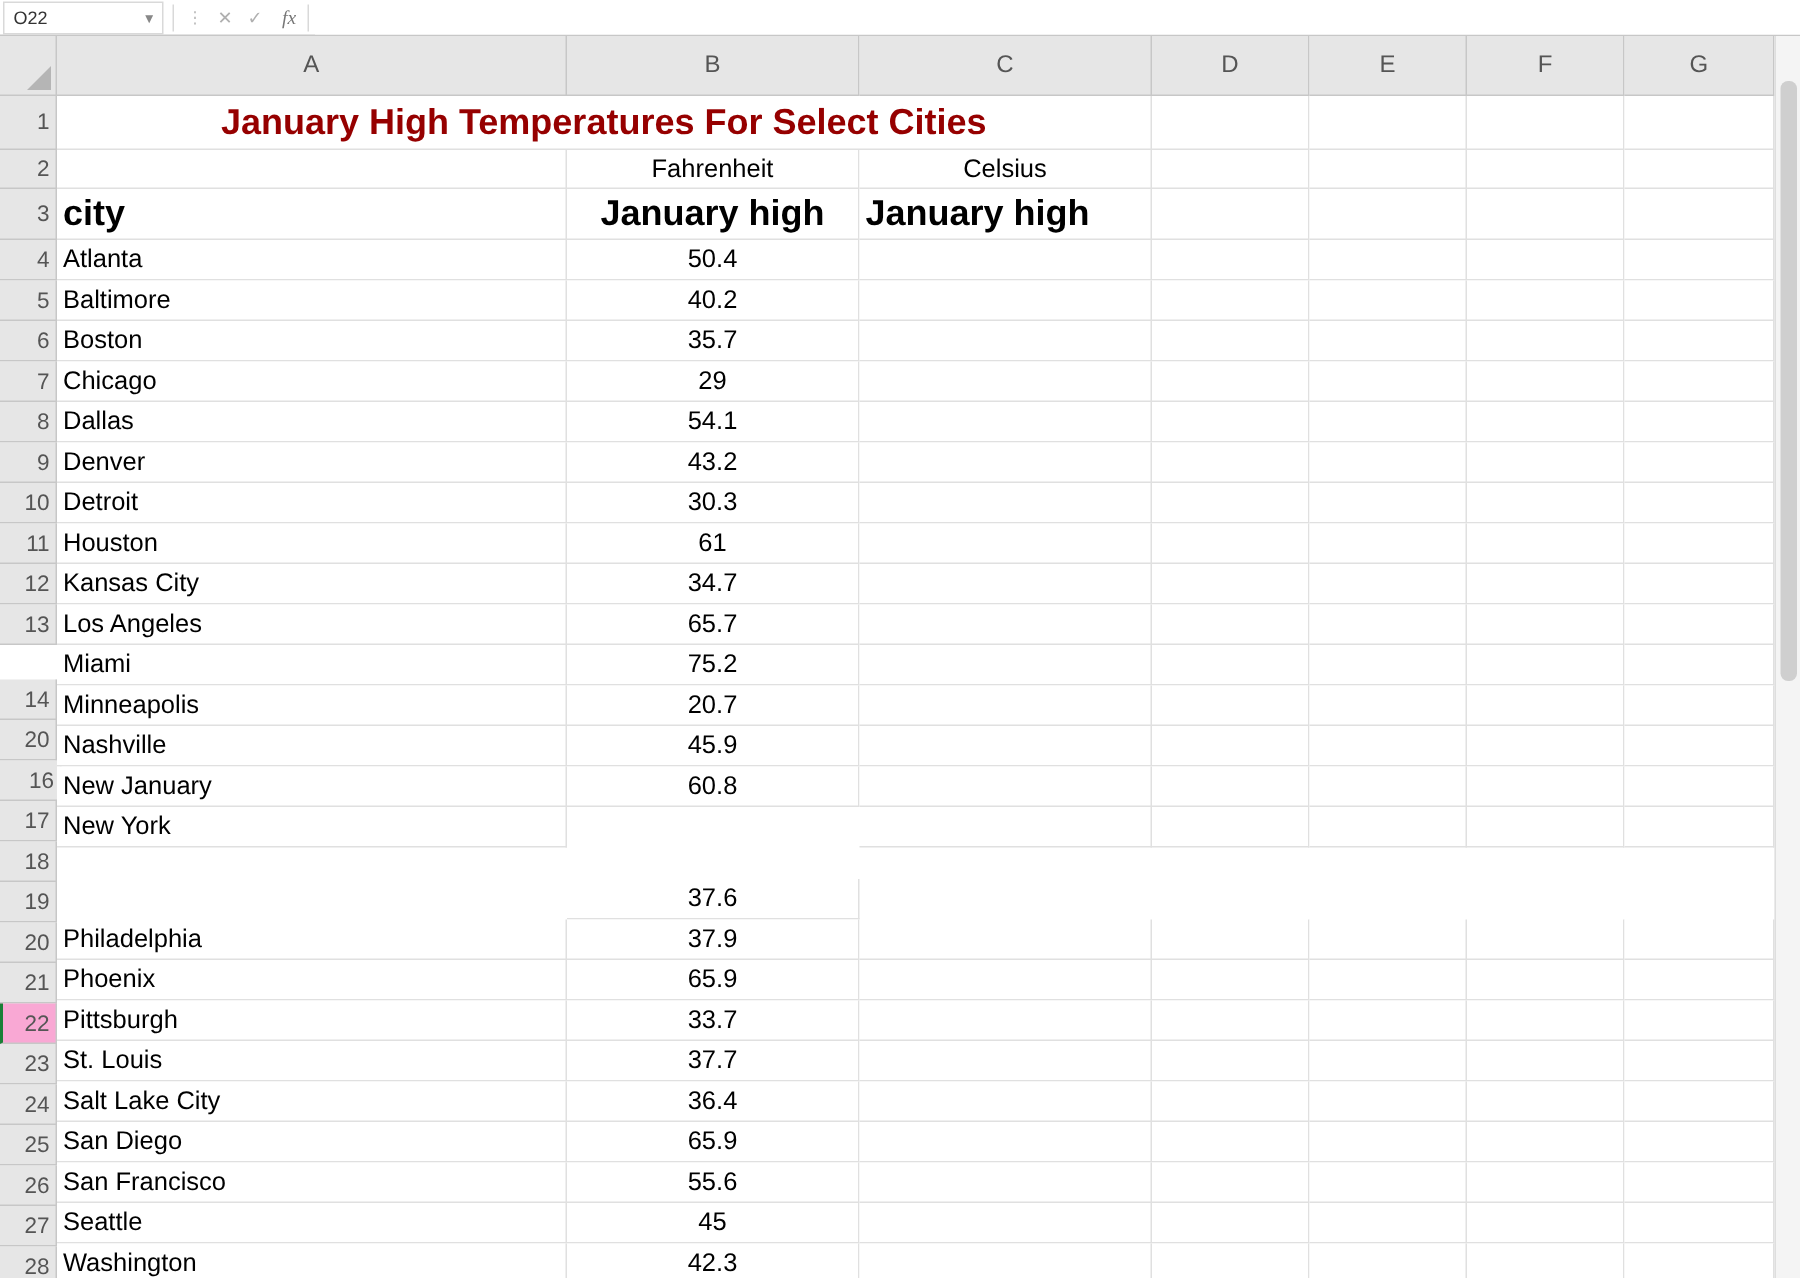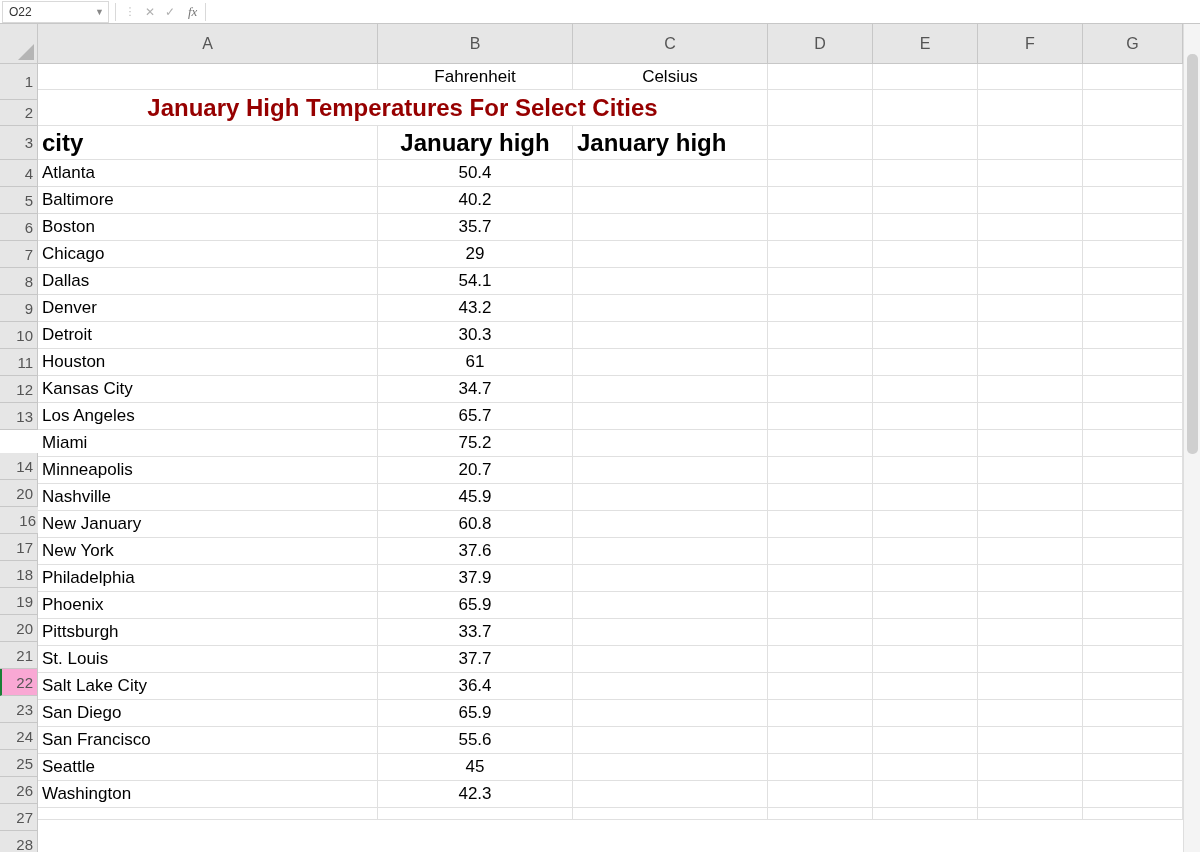--- a/index.html
+++ b/index.html
@@ -99,36 +99,36 @@
       <div class="row-head" style="height: 27px;">23</div>
       <div class="row-head" style="height: 27px;">24</div>
       <div class="row-head" style="height: 27px;">25</div>
       <div class="row-head" style="height: 27px;">26</div>
       <div class="row-head" style="height: 27px;">27</div>
       <div class="row-head" style="height: 27px;">28</div>
       <div class="row-head" style="height: 12px;"></div>
     </div>
   <div class="cells" id="cells">
       <div class="cell-row">
+        <div class="cell title-cell center" style="width: 730px; height: 36px;">January High Temperatures For Select Cities</div>
+        <div class="cell" style="width: 105px; height: 36px;"></div>
+        <div class="cell" style="width: 105px; height: 36px;"></div>
+        <div class="cell" style="width: 105px; height: 36px;"></div>
+        <div class="cell" style="width: 100px; height: 36px;"></div>
+      </div>
+      <div class="cell-row">
         <div class="cell" style="width: 340px; height: 26px;"></div>
         <div class="cell center" style="width: 195px; height: 26px;">Fahrenheit</div>
         <div class="cell center" style="width: 195px; height: 26px;">Celsius</div>
         <div class="cell" style="width: 105px; height: 26px;"></div>
         <div class="cell" style="width: 105px; height: 26px;"></div>
         <div class="cell" style="width: 105px; height: 26px;"></div>
         <div class="cell" style="width: 100px; height: 26px;"></div>
       </div>
       <div class="cell-row">
-        <div class="cell title-cell center" style="width: 730px; height: 36px;">January High Temperatures For Select Cities</div>
-        <div class="cell" style="width: 105px; height: 36px;"></div>
-        <div class="cell" style="width: 105px; height: 36px;"></div>
-        <div class="cell" style="width: 105px; height: 36px;"></div>
-        <div class="cell" style="width: 100px; height: 36px;"></div>
-      </div>
-      <div class="cell-row">
         <div class="cell hdr-cell" style="width: 340px; height: 34px;">city</div>
         <div class="cell hdr-cell center" style="width: 195px; height: 34px; justify-content: center;">January high</div>
         <div class="cell hdr-cell" style="width: 195px; height: 34px;">January high</div>
         <div class="cell" style="width: 105px; height: 34px;"></div>
         <div class="cell" style="width: 105px; height: 34px;"></div>
         <div class="cell" style="width: 105px; height: 34px;"></div>
         <div class="cell" style="width: 100px; height: 34px;"></div>
       </div>
       <div class="cell-row">
         <div class="cell" style="width: 340px; height: 27px;">Atlanta</div>
@@ -251,21 +251,21 @@
         <div class="cell" style="width: 340px; height: 27px;">New January</div>
         <div class="cell center" style="width: 195px; height: 27px;">60.8</div>
         <div class="cell" style="width: 195px; height: 27px;"></div>
         <div class="cell" style="width: 105px; height: 27px;"></div>
         <div class="cell" style="width: 105px; height: 27px;"></div>
         <div class="cell" style="width: 105px; height: 27px;"></div>
         <div class="cell" style="width: 100px; height: 27px;"></div>
       </div>
       <div class="cell-row">
         <div class="cell" style="width: 340px; height: 27px;">New York</div>
-        <div class="cell center" style="width: 195px; height: 27px;">37.6</div>
+        <div class="cell center" style="width: 195px; height: 27px; margin-top: 48px;">37.6</div>
         <div class="cell" style="width: 195px; height: 27px;"></div>
         <div class="cell" style="width: 105px; height: 27px;"></div>
         <div class="cell" style="width: 105px; height: 27px;"></div>
         <div class="cell" style="width: 105px; height: 27px;"></div>
         <div class="cell" style="width: 100px; height: 27px;"></div>
       </div>
       <div class="cell-row">
         <div class="cell" style="width: 340px; height: 27px;">Philadelphia</div>
         <div class="cell center" style="width: 195px; height: 27px;">37.9</div>
         <div class="cell" style="width: 195px; height: 27px;"></div>

